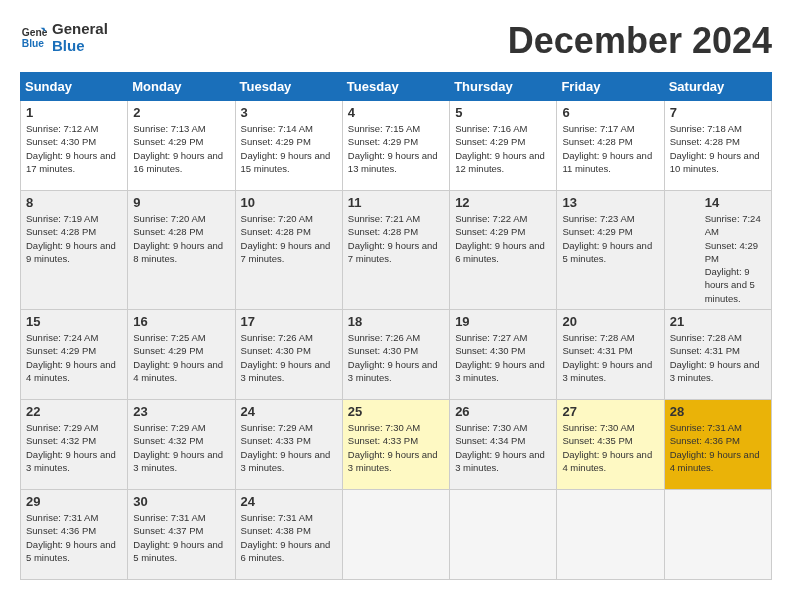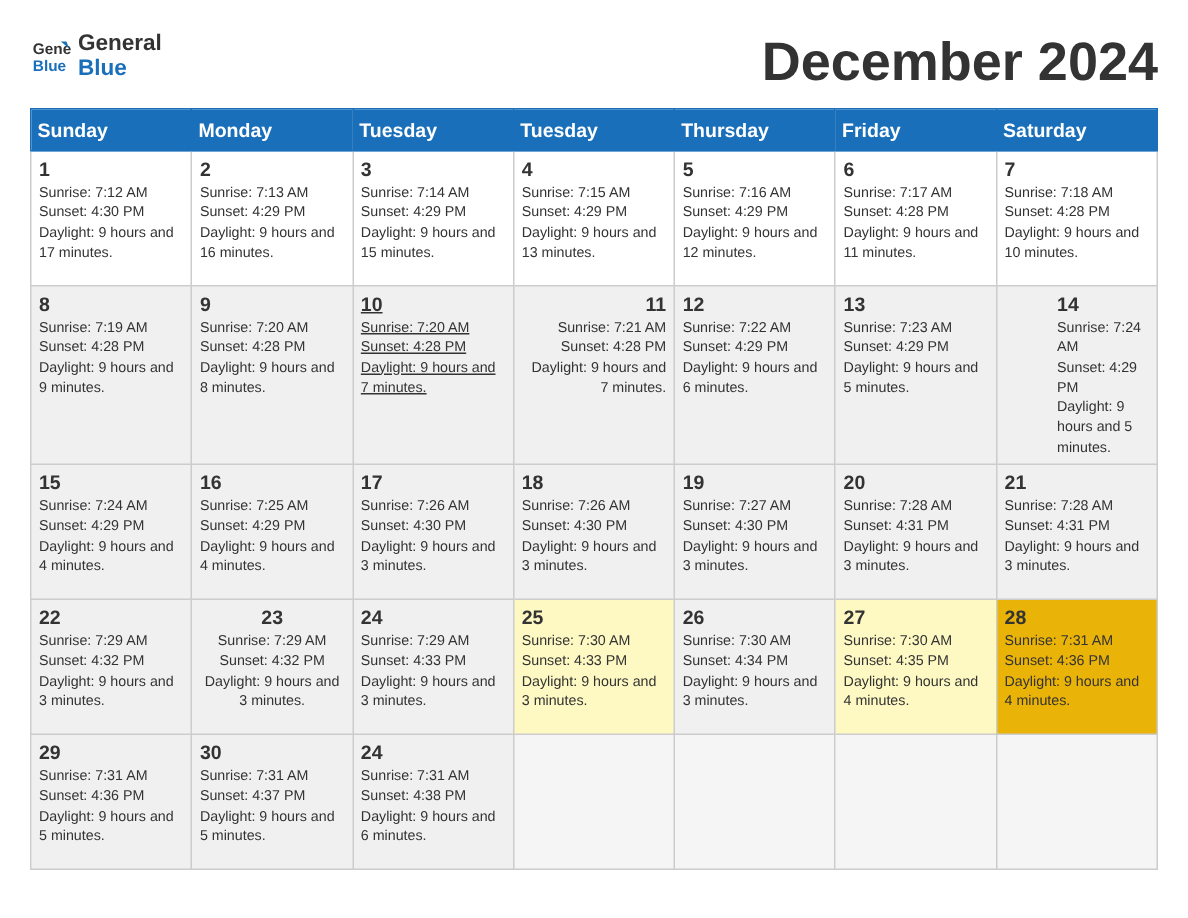--- a/index.html
+++ b/index.html
@@ -150,25 +150,25 @@
       </tr>
       <tr style="background: rgb(240, 240, 240);">
         <td style="background: rgb(240, 240, 240);">
           <span class="day-number">8</span>
           <div class="day-info">Sunrise: 7:19 AM<br>Sunset: 4:28 PM<br>Daylight: 9 hours and 9 minutes.</div>
         </td>
         <td style="background: rgb(240, 240, 240);">
           <span class="day-number">9</span>
           <div class="day-info">Sunrise: 7:20 AM<br>Sunset: 4:28 PM<br>Daylight: 9 hours and 8 minutes.</div>
         </td>
-        <td style="background: rgb(240, 240, 240); text-decoration: underline;">
+        <td style="background: rgb(240, 240, 240);">
           <span class="day-number">10</span>
           <div class="day-info">Sunrise: 7:20 AM<br>Sunset: 4:28 PM<br>Daylight: 9 hours and 7 minutes.</div>
         </td>
-        <td style="background: rgb(240, 240, 240); text-align: right;">
+        <td style="background: rgb(240, 240, 240);">
           <span class="day-number">11</span>
           <div class="day-info">Sunrise: 7:21 AM<br>Sunset: 4:28 PM<br>Daylight: 9 hours and 7 minutes.</div>
         </td>
         <td style="background: rgb(240, 240, 240);">
           <span class="day-number">12</span>
           <div class="day-info">Sunrise: 7:22 AM<br>Sunset: 4:29 PM<br>Daylight: 9 hours and 6 minutes.</div>
         </td>
         <td style="background: rgb(240, 240, 240);">
           <span class="day-number">13</span>
           <div class="day-info">Sunrise: 7:23 AM<br>Sunset: 4:29 PM<br>Daylight: 9 hours and 5 minutes.</div>
@@ -206,21 +206,21 @@
         <td>
           <span class="day-number">21</span>
           <div class="day-info">Sunrise: 7:28 AM<br>Sunset: 4:31 PM<br>Daylight: 9 hours and 3 minutes.</div>
         </td>
       </tr>
       <tr style="background: rgb(240, 240, 240);">
         <td style="background: rgb(240, 240, 240);">
           <span class="day-number">22</span>
           <div class="day-info">Sunrise: 7:29 AM<br>Sunset: 4:32 PM<br>Daylight: 9 hours and 3 minutes.</div>
         </td>
-        <td style="background: rgb(240, 240, 240); text-align: center;">
+        <td style="background: rgb(240, 240, 240);">
           <span class="day-number">23</span>
           <div class="day-info">Sunrise: 7:29 AM<br>Sunset: 4:32 PM<br>Daylight: 9 hours and 3 minutes.</div>
         </td>
         <td style="background: rgb(240, 240, 240);">
           <span class="day-number">24</span>
           <div class="day-info">Sunrise: 7:29 AM<br>Sunset: 4:33 PM<br>Daylight: 9 hours and 3 minutes.</div>
         </td>
         <td style="background: #fef9c3;">
           <span class="day-number">25</span>
           <div class="day-info">Sunrise: 7:30 AM<br>Sunset: 4:33 PM<br>Daylight: 9 hours and 3 minutes.</div>

